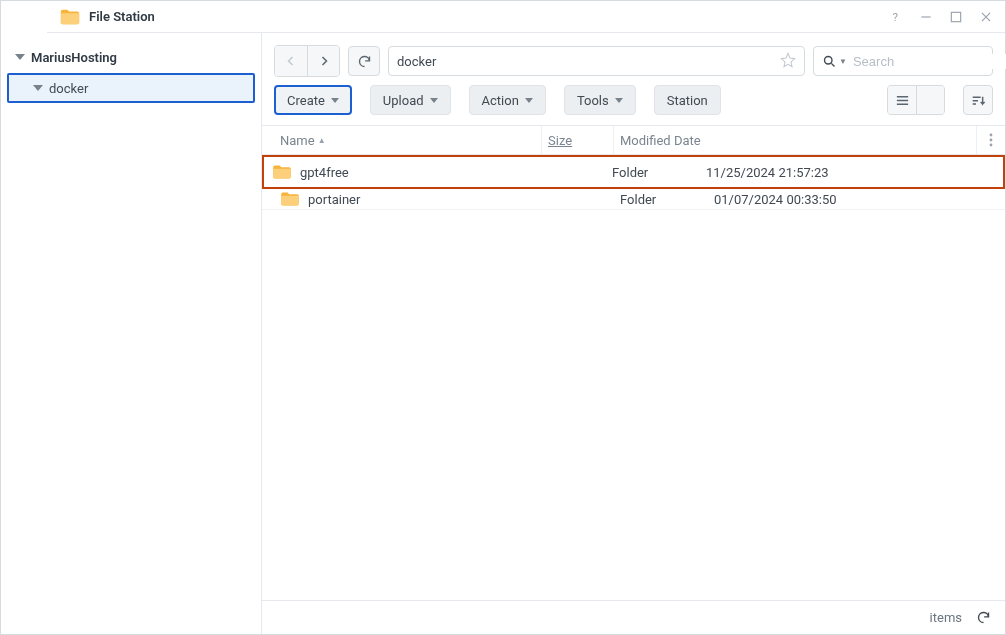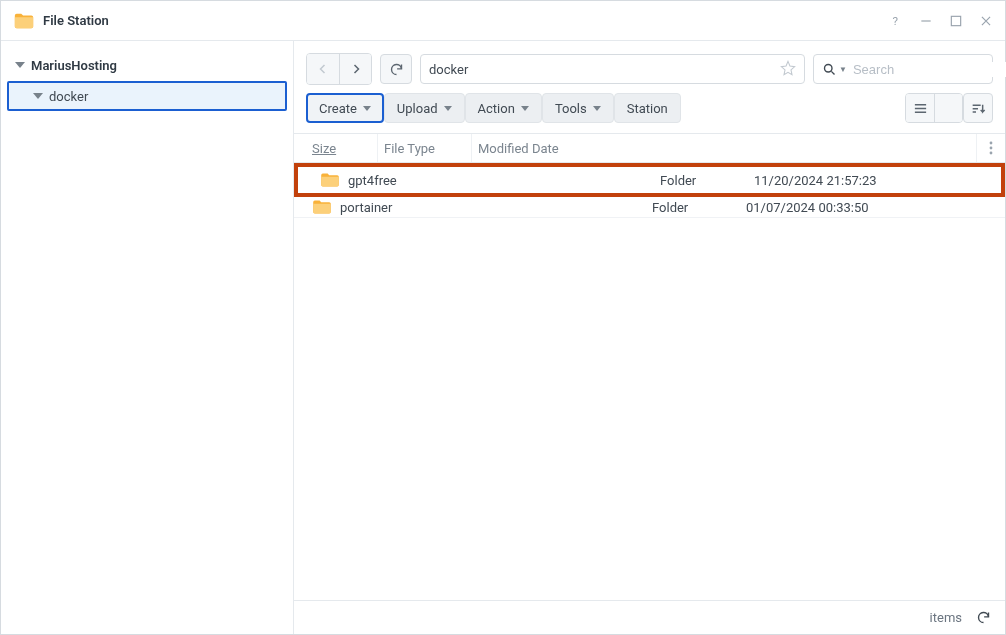--- a/index.html
+++ b/index.html
@@ -13,25 +13,26 @@
       overflow: hidden;
     }
     .window {
       width: 100%;
       height: 100%;
       display: flex;
       flex-direction: column;
       border: 1px solid #d6dbe0;
     }
     .titlebar {
-      height: 40px;
+      height: 32px;
       display: flex;
       align-items: center;
       padding: 0 12px;
       border-bottom: 1px solid #e5e9ed;
+      margin-left: 46px;
     }
     .titlebar .app-icon {
       width: 22px;
       height: 22px;
       margin-right: 8px;
     }
     .titlebar .title {
       font-weight: 600;
       color: #303a44;
       flex: 1;
@@ -43,21 +44,21 @@
       color: #9aa4ae;
     }
     .titlebar .win-ctrl svg { display: block; }
     .titlebar .win-ctrl { cursor: pointer; }
     .content {
       flex: 1;
       display: flex;
       min-height: 0;
     }
     .sidebar {
-      width: 293px;
+      width: 261px;
       border-right: 1px solid #e5e9ed;
       padding: 10px 6px;
     }
     .tree-item {
       display: flex;
       align-items: center;
       height: 28px;
       padding: 0 4px;
       cursor: pointer;
       border-radius: 2px;
@@ -159,21 +160,21 @@
       border: none;
       outline: none;
       flex: 1;
       font-size: 13px;
       color: #414a53;
     }
     .search-box input::placeholder { color: #b7bec6; }
     .toolbar2 {
       display: flex;
       align-items: center;
-      gap: 0;
+      gap: 18px;
       padding: 0 12px 10px 12px;
     }
     .tbtn {
       height: 30px;
       padding: 0 12px;
       background: #eceff2;
       border: 1px solid #e0e4e8;
       border-radius: 4px;
       display: flex;
       align-items: center;
@@ -251,21 +252,21 @@
     .tbody { flex: 1; overflow: auto; }
     .row {
       display: flex;
       align-items: center;
       height: 21px;
       padding-left: 12px;
       border-bottom: 1px solid #f0f2f5;
       cursor: pointer;
     }
     .row .cell { padding: 0 6px; }
-    .row.selected { border: 4px solid #c2410c; height: 34px; padding-left: 16px; }
+    .row.selected { border: 2px solid #c2410c; height: 34px; padding-left: 2px; }
     .folder-icon {
       width: 20px;
       height: 16px;
       margin-right: 8px;
       flex-shrink: 0;
     }
     .cname { display: flex; align-items: center; width: 268px; }
     .csize { width: 72px; }
     .ctype { width: 94px; }
     .cdate { flex: 1; }
@@ -403,25 +404,26 @@
         <div class="sort-btn">
           <svg class="svg-icon" width="16" height="16" viewBox="0 0 24 24">
               <path d="M4 8h12M4 13h8M4 18h5" stroke="currentColor" stroke-width="2.2"></path>
               <path d="M19 7v11l3-3m-3 3l-3-3" fill="none" stroke="currentColor" stroke-width="2.2"></path>
             </svg>
         </div>
       </div>
 
       <div class="table">
         <div class="thead">
+          <div class="th col-name">
+            <span>Name</span>
+            <span class="sort-caret">▲</span>
+          </div>
           <div class="th col-size">
             <span>Size</span>
-          </div>
-          <div class="th col-type">
-            <span>File Type</span>
           </div>
           <div class="th col-date">
             <span>Modified Date</span>
           </div>
           <div class="th col-menu">
             <svg width="4" height="14" viewBox="0 0 4 14">
                 <circle cx="2" cy="2" r="1.4" fill="#9aa4ae"></circle>
                 <circle cx="2" cy="7" r="1.4" fill="#9aa4ae"></circle>
                 <circle cx="2" cy="12" r="1.4" fill="#9aa4ae"></circle>
               </svg>
@@ -433,21 +435,21 @@
               <span class="folder-icon">
                 <svg viewBox="0 0 24 20" width="20" height="16">
                     <path fill="#f9b23a" d="M1 4a2 2 0 0 1 2-2h6l2 2h10a2 2 0 0 1 2 2v10a2 2 0 0 1-2 2H3a2 2 0 0 1-2-2V4z"></path>
                     <path fill="#fcd07a" d="M1 6h22v10a2 2 0 0 1-2 2H3a2 2 0 0 1-2-2V6z"></path>
                   </svg>
               </span>
               <span>gpt4free</span>
             </div>
             <div class="cell csize"></div>
             <div class="cell ctype">Folder</div>
-            <div class="cell cdate">11/20/2024 21:57:23</div>
+            <div class="cell cdate">11/25/2024 21:57:23</div>
           </div>
           <div class="row">
             <div class="cell cname">
               <span class="folder-icon">
                 <svg viewBox="0 0 24 20" width="20" height="16">
                     <path fill="#f9b23a" d="M1 4a2 2 0 0 1 2-2h6l2 2h10a2 2 0 0 1 2 2v10a2 2 0 0 1-2 2H3a2 2 0 0 1-2-2V4z"></path>
                     <path fill="#fcd07a" d="M1 6h22v10a2 2 0 0 1-2 2H3a2 2 0 0 1-2-2V6z"></path>
                   </svg>
               </span>
               <span>portainer</span>

